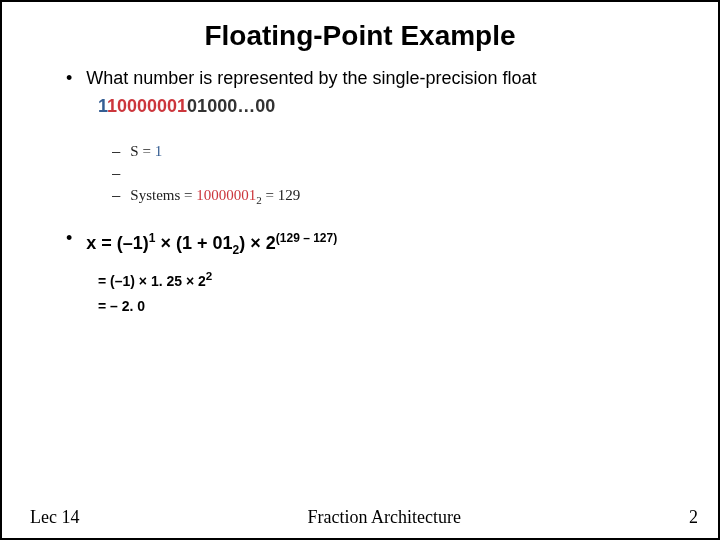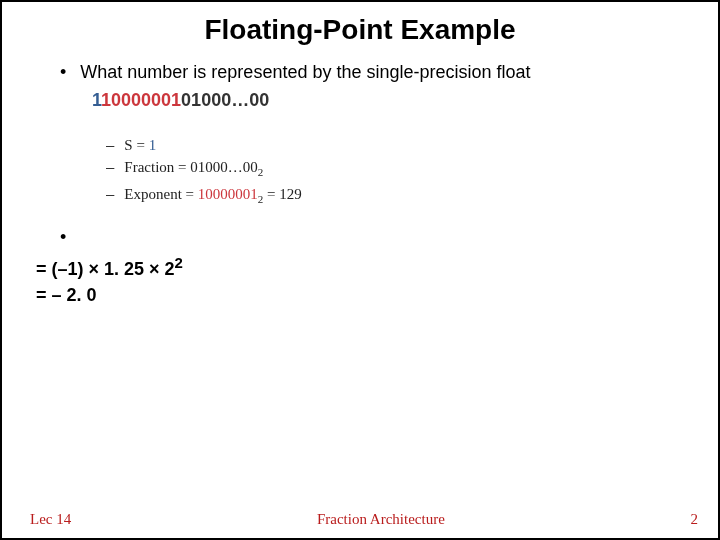--- a/index.html
+++ b/index.html
@@ -1,21 +1,21 @@
 <!DOCTYPE html>
 <html><head>
 <meta charset="utf-8">
 <style>
   * { margin: 0; padding: 0; box-sizing: border-box; }
   html, body { width: 720px; height: 540px; font-family: Arial, Helvetica, sans-serif; background: #fff; }
   .slide {
     width: 720px; height: 540px;
     border: 2px solid #000;
     position: relative;
-    padding: 6px;
+    padding: 12px;
     background: #fff;
   }
   .title {
     text-align: center;
     font-size: 28px;
     font-weight: bold;
     margin-top: 6px;
     margin-bottom: 14px;
   }
   .content {
@@ -76,35 +76,36 @@
     line-height: 26px;
   }
   .calc .txt {
     font-size: 18px;
     font-weight: bold;
     line-height: 26px;
   }
   .calc .txt sup { font-size: 12px; vertical-align: super; }
   .calc .txt sub { font-size: 12px; vertical-align: sub; }
   .calc .indent {
-    font-size: 18px;
+    margin-left: 56px;
+    font-size: 14px;
     font-weight: bold;
     line-height: 26px;
   }
   .footer {
     position: absolute;
     bottom: 10px;
     left: 0; right: 0;
     display: flex;
     justify-content: space-between;
     align-items: center;
     font-family: "Times New Roman", Times, serif;
-    font-size: 15px;
+    font-size: 18px;
     padding: 0 20px 0 28px;
-    color: #b91c1c;
+    color: #000000;
   }
 </style>
 </head>
 <body>
 
 <div class="slide">
 
   <div class="title">Floating-Point Example</div>
 
   <div class="content">
@@ -120,35 +121,35 @@
 
     <div class="bullet2">
       <span class="dash">–</span>
       <span class="text">
         <span>S = </span><span class="blue">1</span>
       </span>
     </div>
 
     <div class="bullet2">
       <span class="dash">–</span>
-      <span class="text">
-        <span>Fraction = </span><span>01000…00</span><sub>2</sub>
-      </span>
     </div>
 
     <div class="bullet2">
       <span class="dash">–</span>
       <span class="text">
-        <span>Exponent = </span><span class="red">10000001</span><sub>2</sub><span> = 129</span>
+        <span>Systems = </span><span class="red">10000001</span><sub>2</sub><span> = 129</span>
       </span>
     </div>
 
     <div class="calc">
       <div class="row">
         <span class="dot">•</span>
+        <span class="txt">
+          <span>x = (–1)</span><sup>1</sup><span> × (1 + 01</span><sub>2</sub><span>) × 2</span><sup>(129 – 127)</sup>
+        </span>
       </div>
       <div class="indent">
         <span>= (–1) × 1. 25 × 2</span><sup>2</sup>
       </div>
       <div class="indent">= – 2. 0</div>
     </div>
 
   </div>
 
   <div class="footer">

